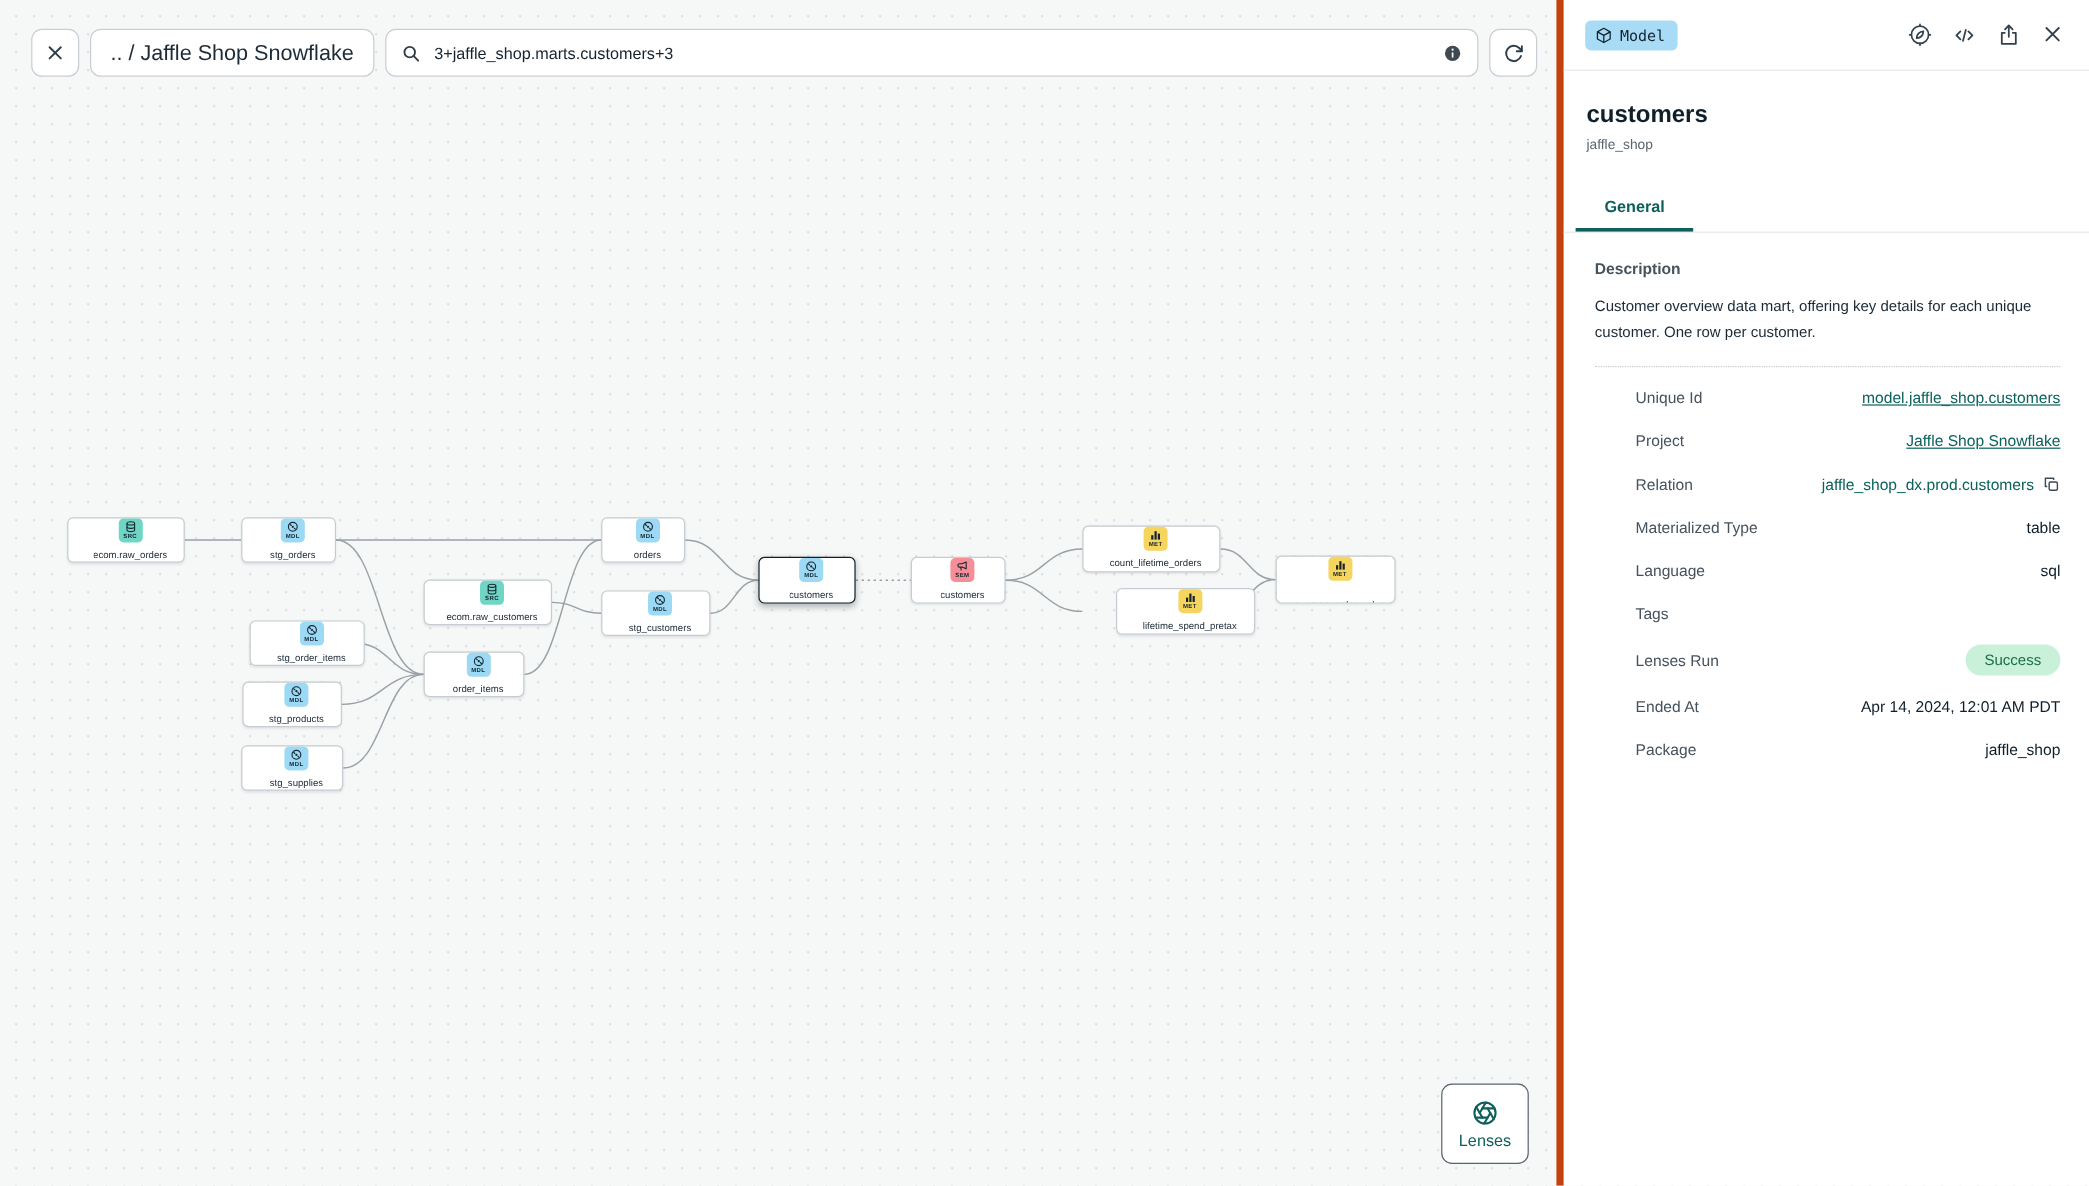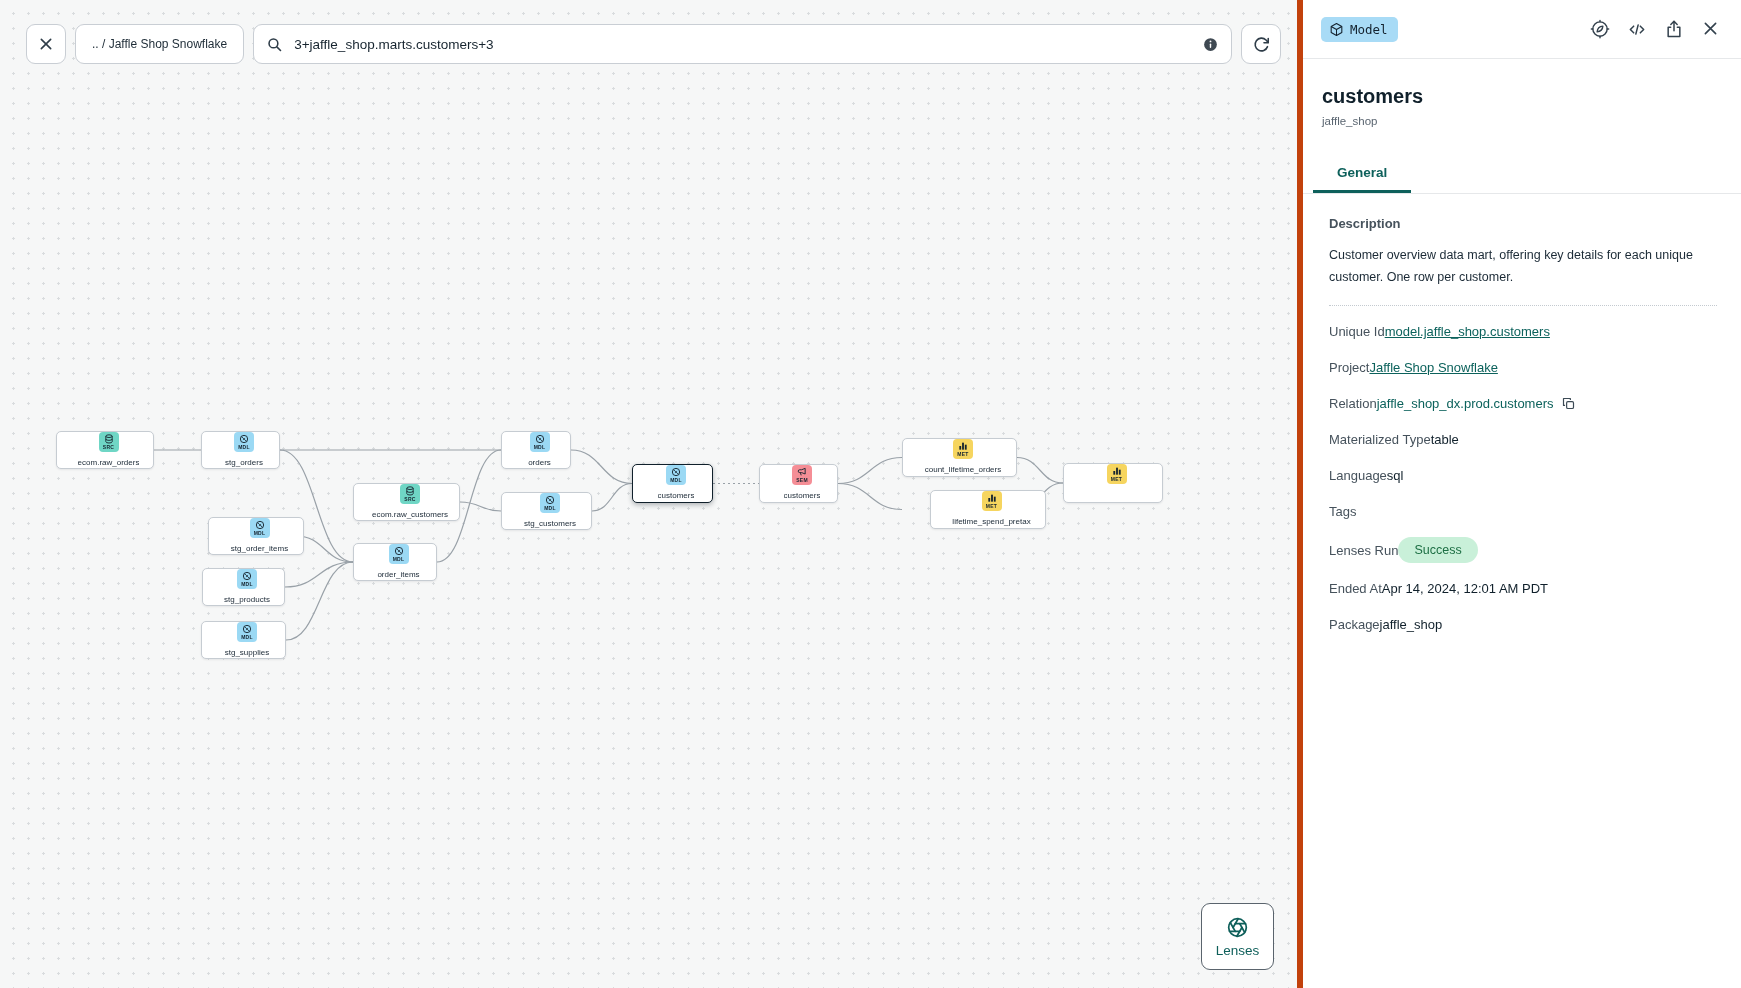--- a/index.html
+++ b/index.html
@@ -7,21 +7,21 @@
   .canvas{position:absolute;inset:0;
     background-color:#f6f7f7;
     background-image:radial-gradient(circle,#d9dcde 1.1px,transparent 1.1px);
     background-size:15px 15px;background-position:6px 6px;}
   
   .toolbar{position:absolute;top:24px;left:26px;right:460px;display:flex;gap:9px;z-index:5;}
   .tbtn{height:40px;background:#fff;border:1.5px solid #c9ced4;border-radius:9px;
     display:flex;align-items:center;justify-content:center;box-sizing:border-box;cursor:pointer;}
   .tbtn svg{stroke:#2e3c48;}
   .square{width:40px;}
-  .crumb{padding:12px 16px;font-size:12px;color:#1d2b36;white-space:nowrap;}
+  .crumb{padding:12px 16px;font-size:18px;color:#1d2b36;white-space:nowrap;}
   .searchbox{flex:1;max-width:983px;height:40px;background:#fff;border:1.5px solid #c9ced4;
     border-radius:9px;display:flex;align-items:center;padding:0 12px;box-sizing:border-box;gap:9px;}
   .searchbox input{flex:1;border:none;outline:none;font-size:13.5px;color:#16242f;
     font-family:"Liberation Sans",sans-serif;background:transparent;}
   
   svg.edges{position:absolute;inset:0;z-index:1;}
   svg.edges path{fill:none;stroke:#99a1a8;stroke-width:1.2;}
   .node{position:absolute;z-index:2;background:#fff;border:1px solid #c6ccd2;border-radius:5px;
     box-sizing:border-box;display:flex;align-items:center;gap:6px;padding-left:7px;
     box-shadow:0 1px 2px rgba(20,30,40,.08);cursor:pointer;flex-direction:column;}
@@ -48,21 +48,21 @@
   .ptitle{padding:26px 24px 0 19px;}
   .ptitle h1{margin:0;font-size:20px;font-weight:700;color:#10202b;}
   .psub{margin-top:7px;font-size:11.5px;color:#5a6570;}
   .tabs{margin-top:30px;border-bottom:1px solid #e6e8ea;display:flex;padding-left:10px;}
   .tab{padding:8px 24px 10px;font-size:13.5px;font-weight:700;color:#0d605b;
     border-bottom:3px solid #0d605b;cursor:pointer;}
   .pcontent{padding:22px 24px 0 26px;}
   .dlabel{font-size:13px;font-weight:700;color:#46525c;}
   .dtext{margin-top:13px;font-size:12.5px;line-height:22px;color:#1b2a36;}
   .dotsep{border:none;border-top:1.5px dotted #c4cad0;margin:17px 0 4px 0;}
-  .frow{display:flex;align-items:center;justify-content:flex-start;margin-top:15px;min-height:21px;}
+  .frow{display:flex;align-items:center;justify-content:space-between;margin-top:15px;min-height:21px;margin-left:34px;}
   .flabel{font-size:13px;color:#46525c;}
   .fval{font-size:13px;color:#10202b;display:flex;align-items:center;gap:7px;}
   .fval.link a{color:#0c625c;text-decoration:underline;cursor:pointer;}
   .fval.teal{color:#0c625c;}
   .copyic{width:15px;height:15px;color:#3c4a55;cursor:pointer;display:flex;}
   .graybadge{background:#eceef0;padding:2px 9px;border-radius:3px;}
   .pill{background:#c9f0d9;color:#1d6f44;padding:6px 16px;border-radius:16px;font-size:12.5px;}
 </style>
 </head>
 <body>

